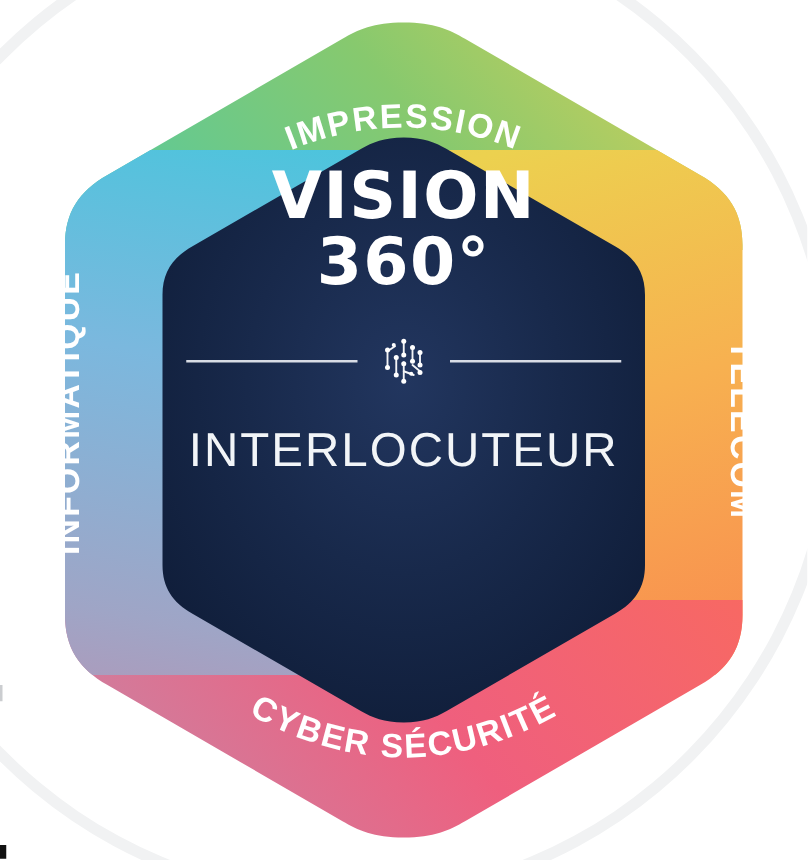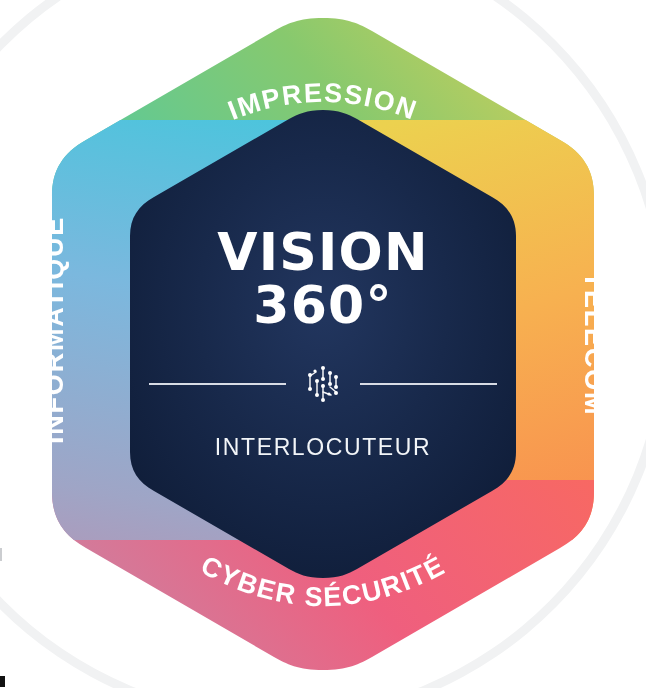--- a/index.html
+++ b/index.html
@@ -48,21 +48,20 @@
   
   .inner-content {
     position: absolute;
     left: 113px;
     top: 132px;
     width: 420px;
     height: 424px;
     display: flex;
     flex-direction: column;
     align-items: center;
-    justify-content: center;
     pointer-events: none;
   }
 
   .vision-title {
     color: #ffffff;
     font-family: "DejaVu Sans", sans-serif;
     font-weight: bold;
     font-size: 52px;
     line-height: 0.98;
     letter-spacing: 1.2px;
@@ -95,21 +94,21 @@
     height: 46px;
     margin: 0 14px;
     flex: 0 0 auto;
     display: block;
   }
 
   .subtitle {
     color: #f2f5f8;
     font-family: "Liberation Sans", sans-serif;
     font-weight: 300;
-    font-size: 23px;
+    font-size: 38px;
     line-height: 1.22;
     letter-spacing: 1.6px;
     text-align: center;
     text-transform: uppercase;
     margin: 0;
     max-width: 400px;
   }
 
   
   .edge-artifact-left {

